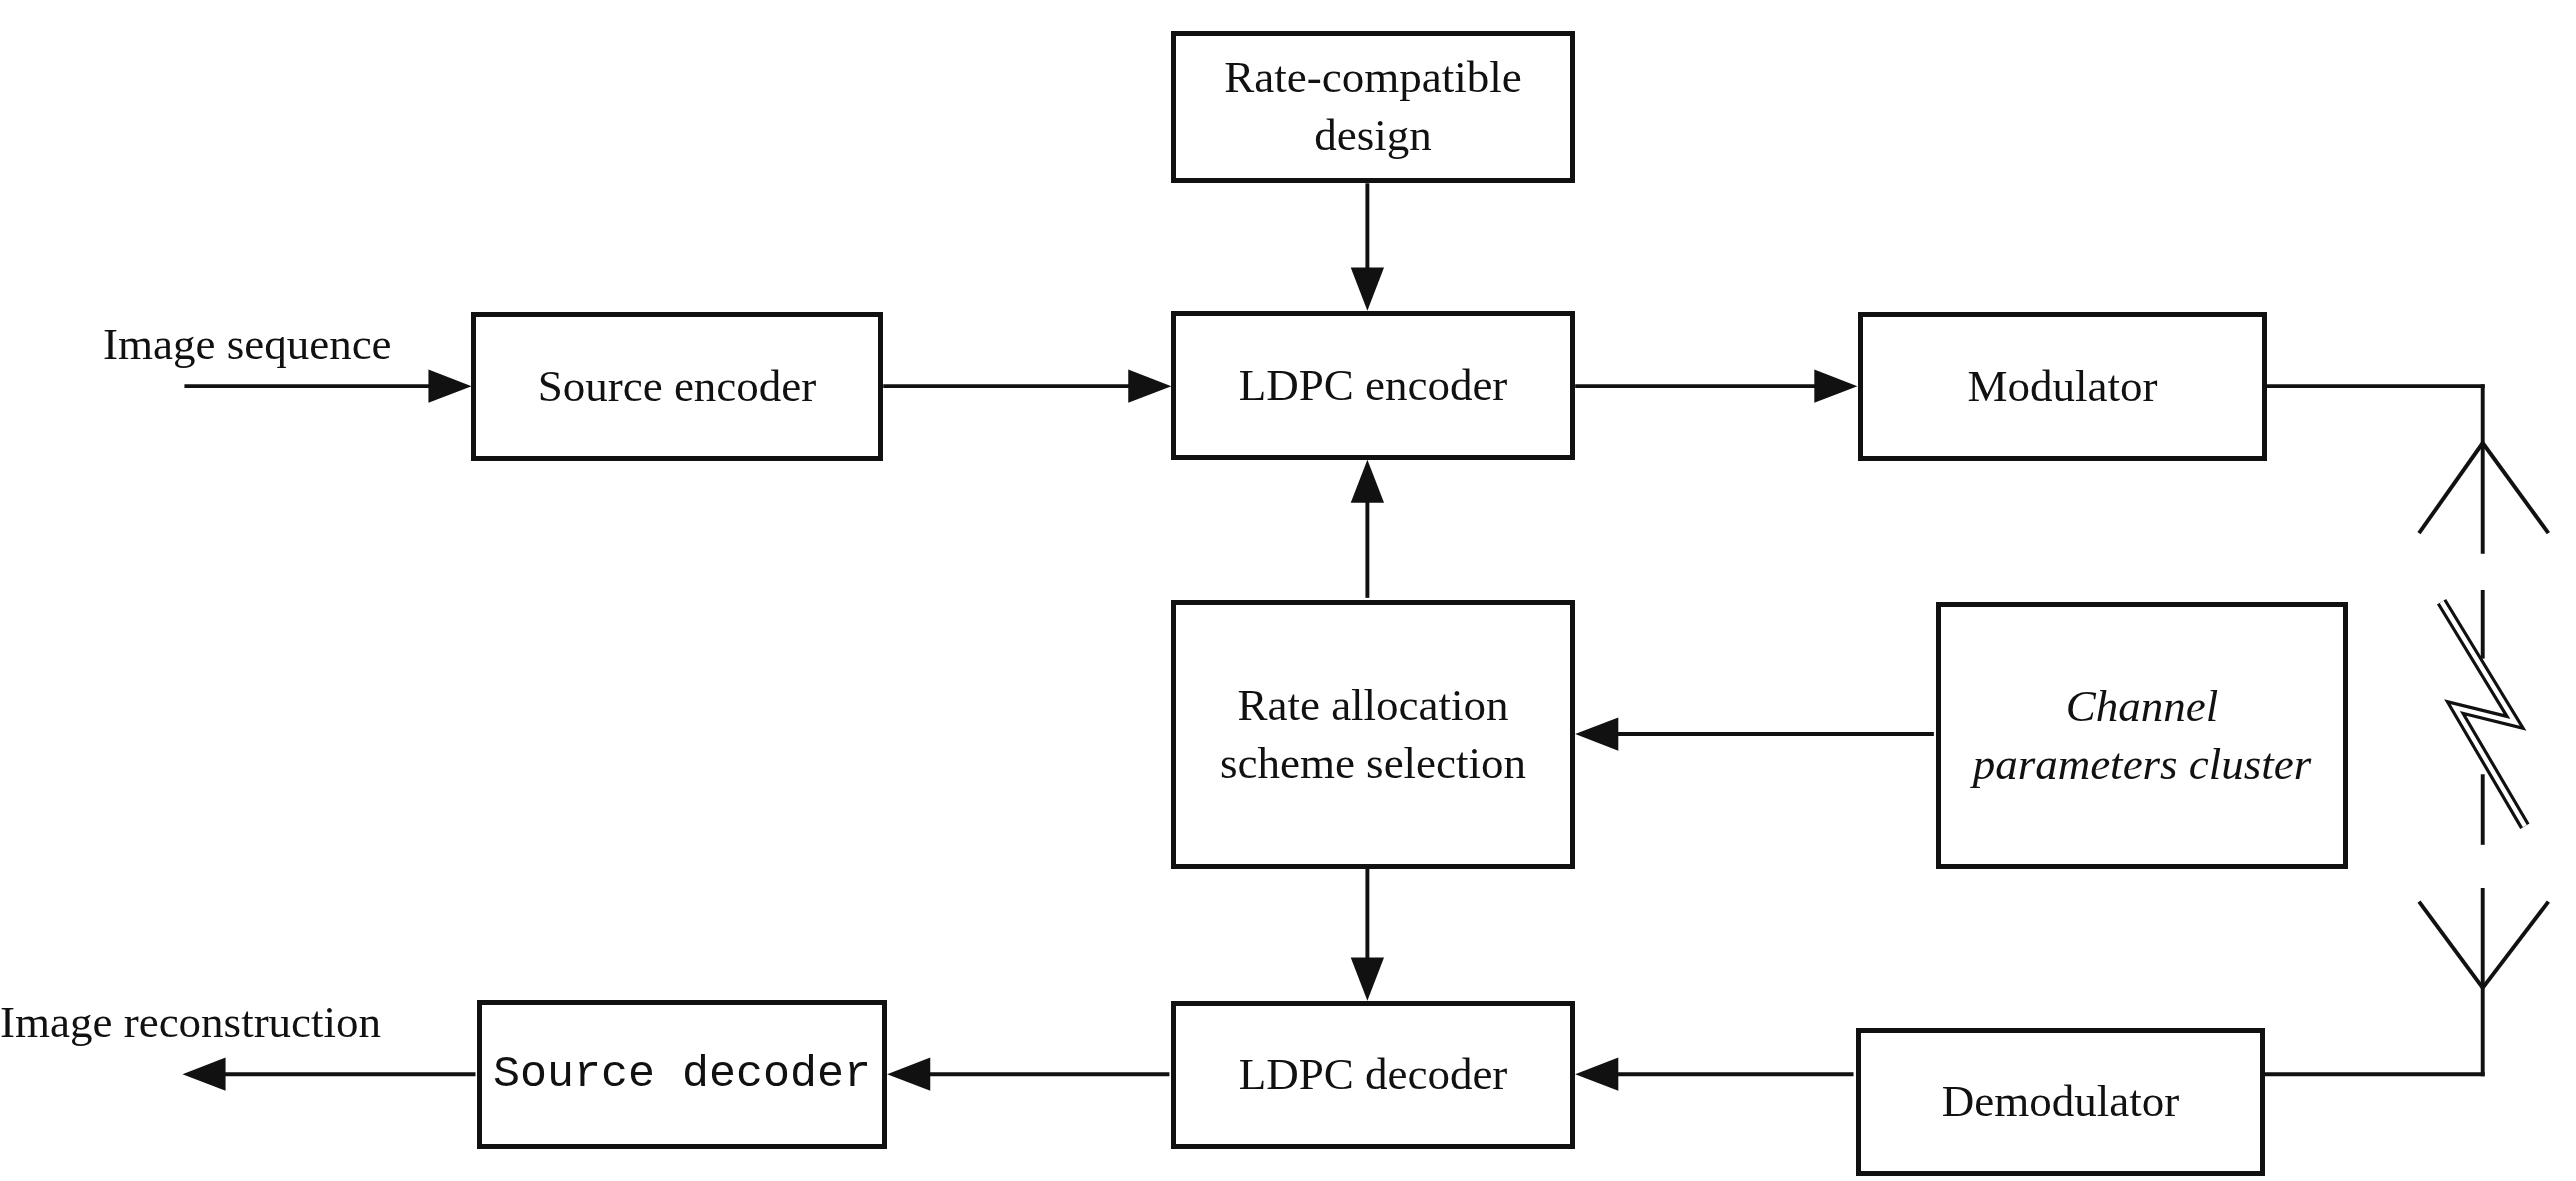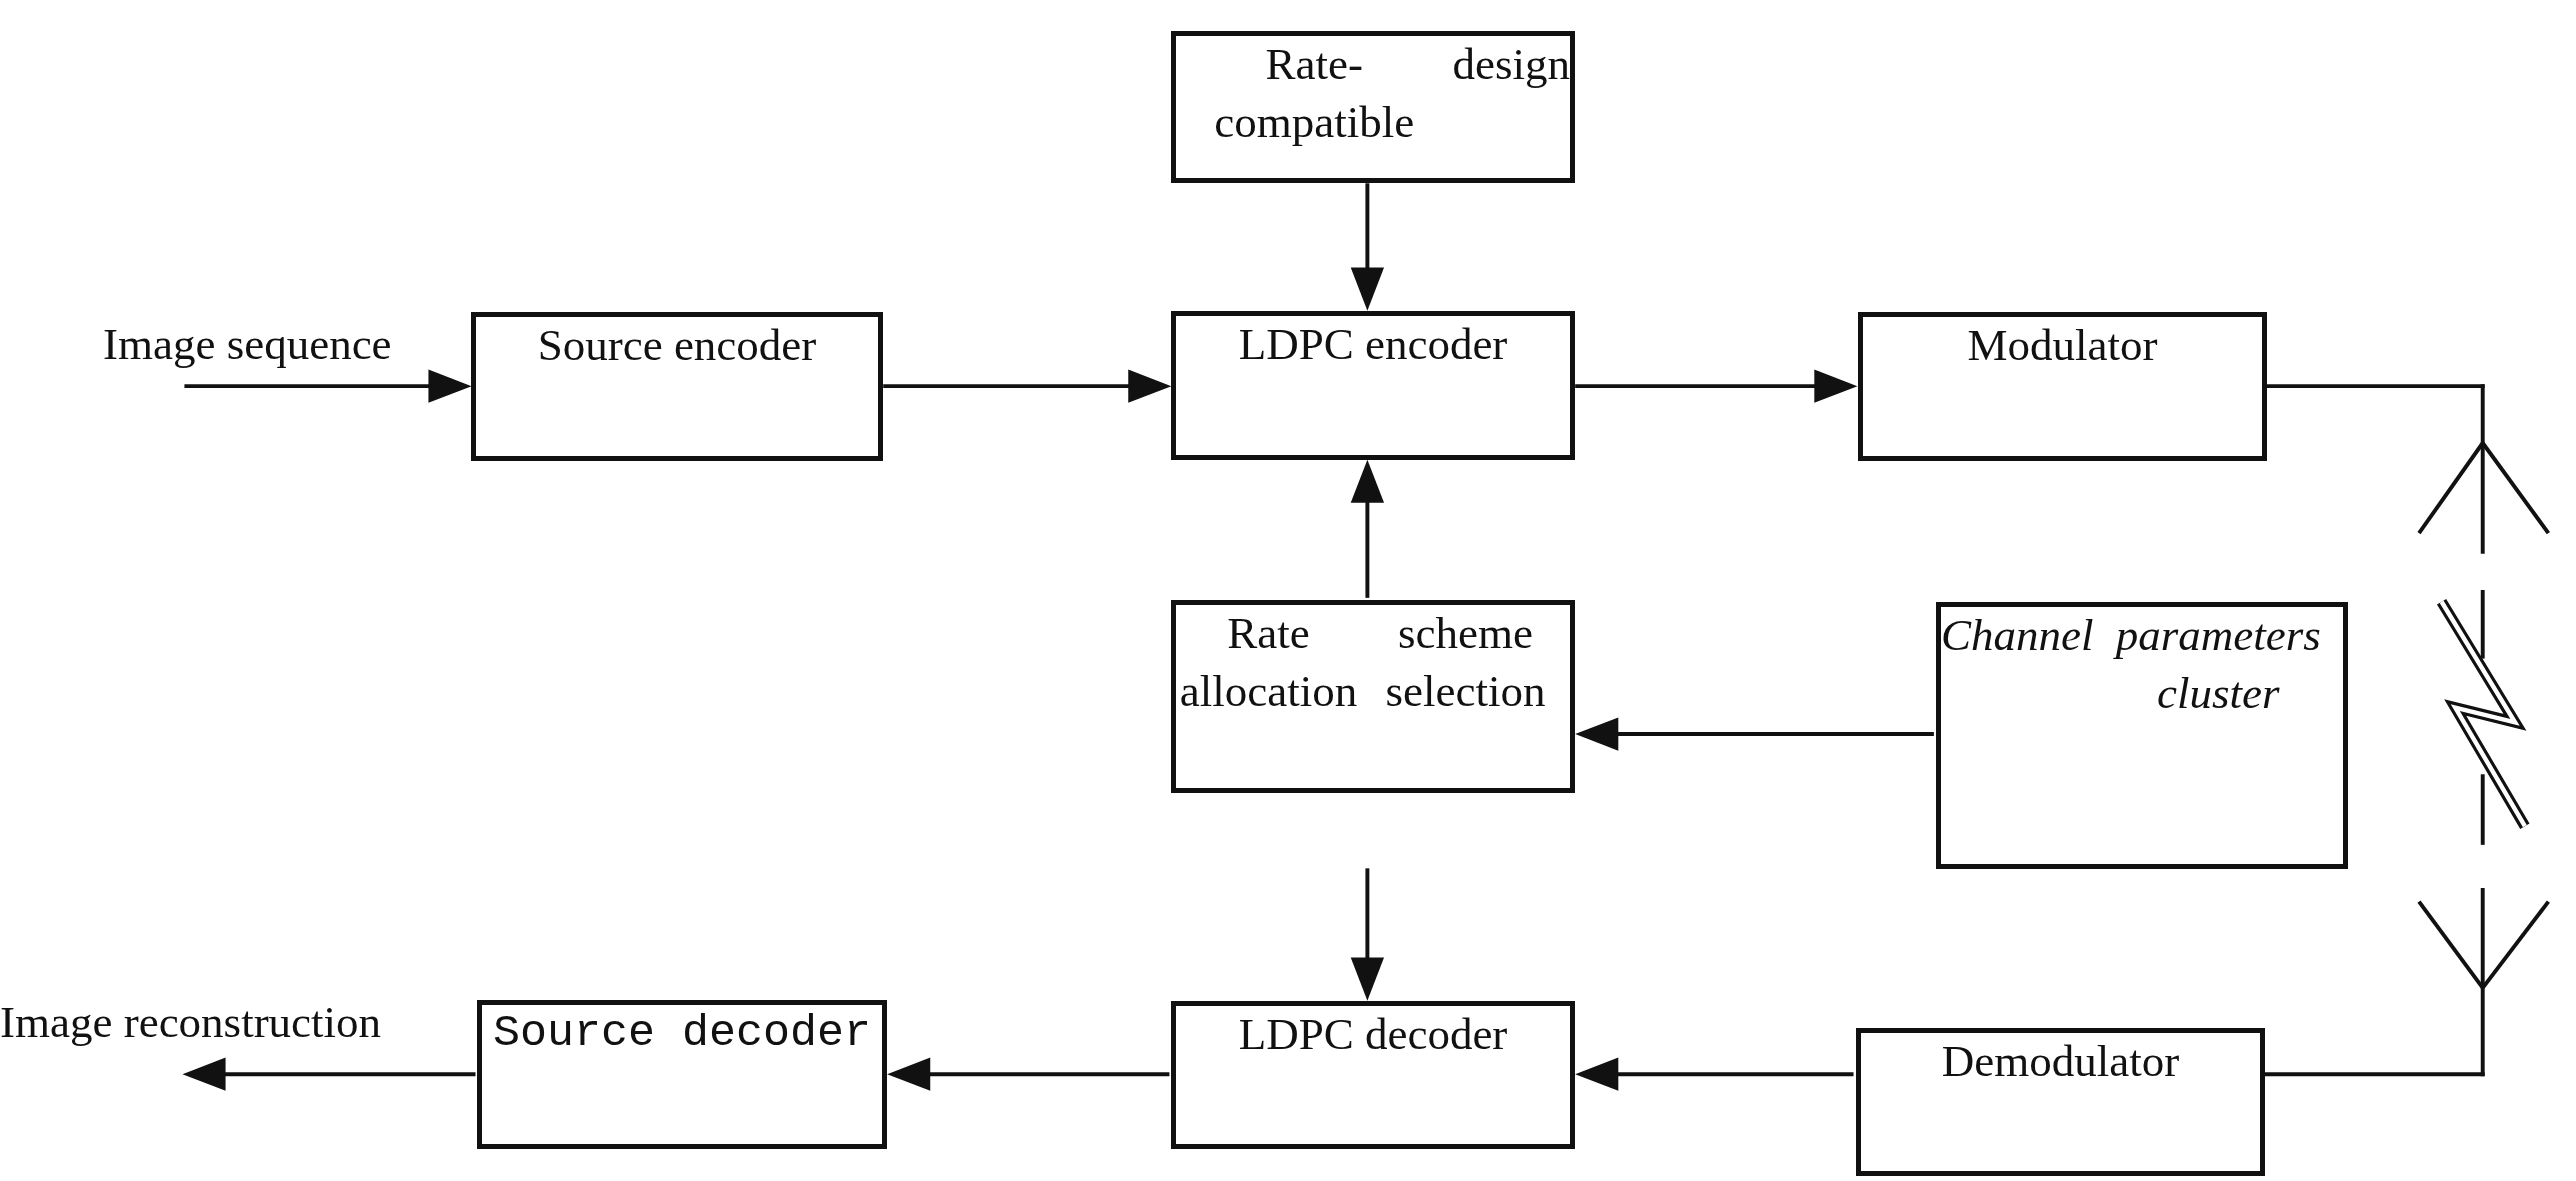--- a/index.html
+++ b/index.html
@@ -16,40 +16,40 @@
     position: absolute;
     left: 0; top: 0;
     width: 2576px; height: 1181px;
   }
   .box {
     position: absolute;
     box-sizing: border-box;
     border: 5.9px solid #111111;
     background: #ffffff;
     display: flex;
-    flex-direction: row;
+    flex-direction: column;
     justify-content: center;
     text-align: center;
     font-size: 45px;
     line-height: 1.28;
     z-index: 2;
   }
   .float-label {
     position: absolute;
     font-size: 45px;
     line-height: 1.1;
     z-index: 2;
     white-space: nowrap;
   }
   
   #box-rate-compatible { left: 1171px; top: 31px;   width: 404px; height: 152px; }
   #box-source-encoder  { left: 471px;  top: 312px;  width: 412px; height: 149px; }
   #box-ldpc-encoder    { left: 1171px; top: 311px;  width: 404px; height: 149px; }
   #box-modulator       { left: 1858px; top: 312px;  width: 409px; height: 149px; }
-  #box-rate-allocation { left: 1171px; top: 600px;  width: 404px; height: 193px; }
+  #box-rate-allocation { left: 1171px; top: 600px;  width: 404px; height: 269px; }
   #box-channel-params  { left: 1936px; top: 602px;  width: 412px; height: 267px; font-style: italic; }
   #box-source-decoder  { left: 477px;  top: 1000px; width: 410px; height: 149px; font-family: Liberation Mono, monospace; }
   #box-ldpc-decoder    { left: 1171px; top: 1001px; width: 404px; height: 148px; }
   #box-demodulator     { left: 1856px; top: 1001px; width: 409px; height: 148px; margin-top: 27px; }
   #label-input  { left: 103px; top: 320px;  width: 377px; }
   #label-output { left: 0px;   top: 998px; width: 469px; }
 </style>
 </head>
 <body>
 

